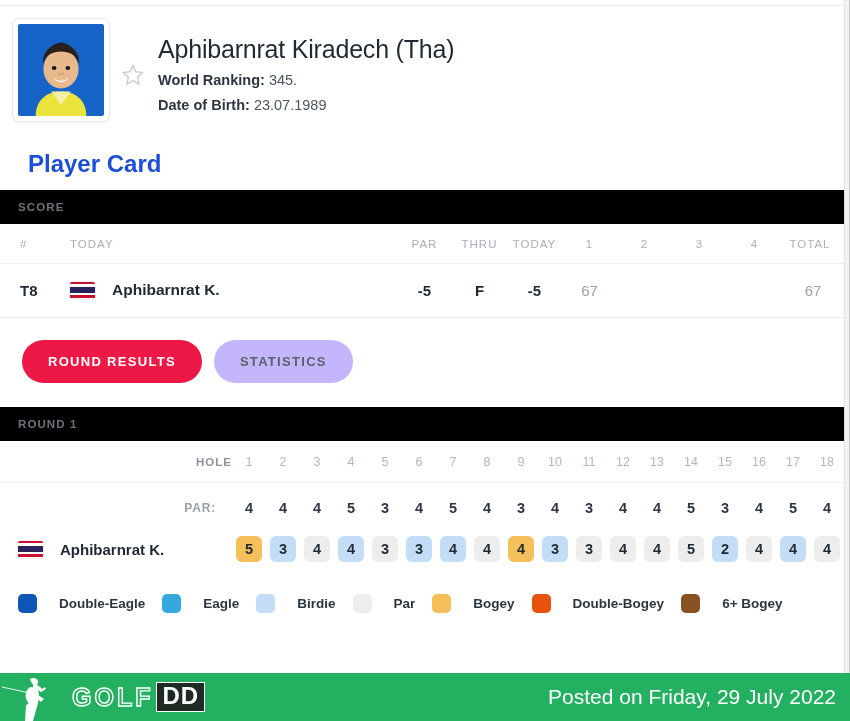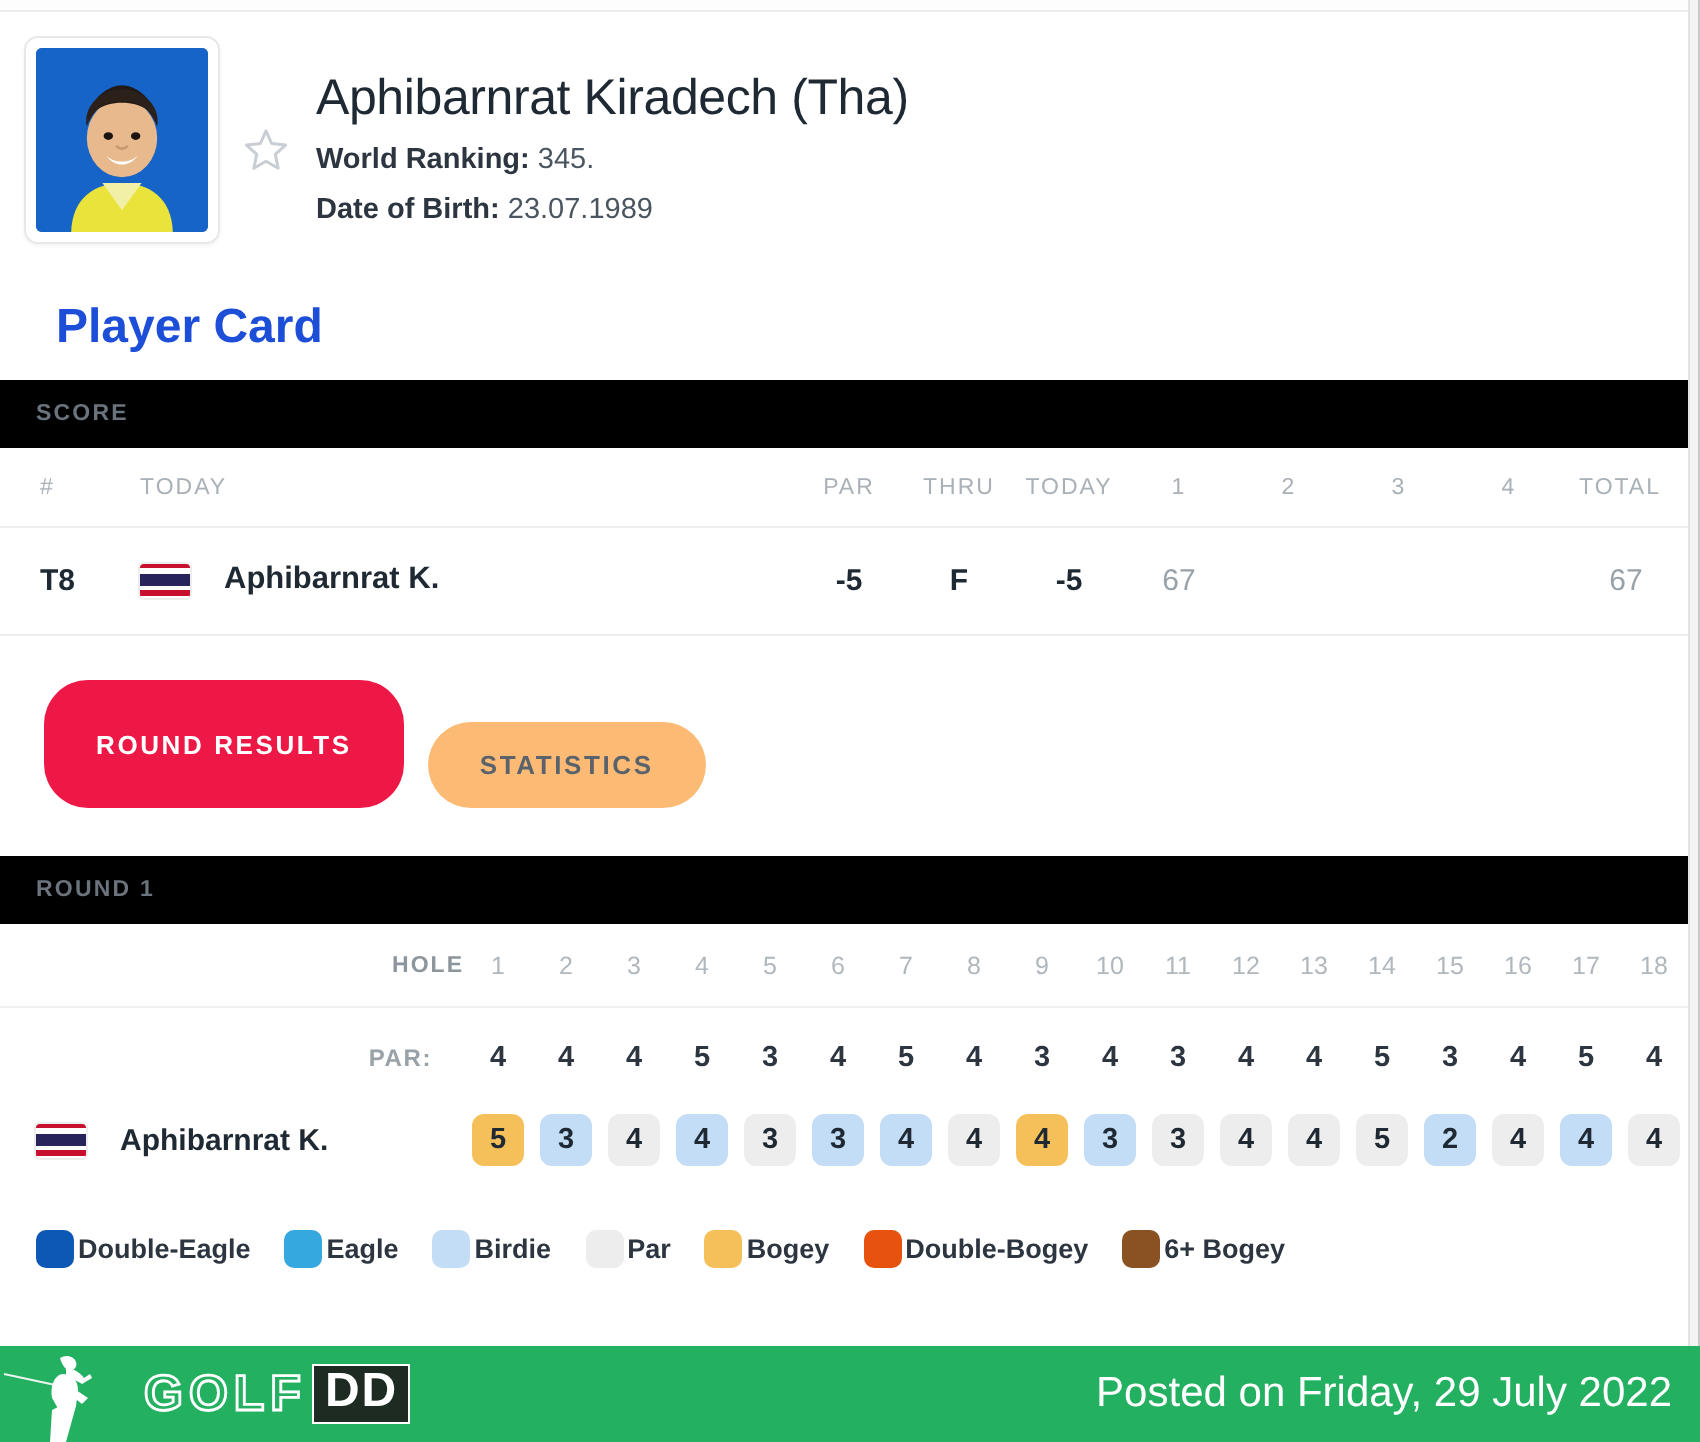--- a/index.html
+++ b/index.html
@@ -174,21 +174,21 @@
     font-size: 13px;
     font-weight: bold;
     letter-spacing: 1.3px;
     border: none;
     border-radius: 22px;
     padding: 14px 26px;
     cursor: pointer;
     font-family: inherit;
   }
   .tab.active { background: #ed1846; color: #fff; }
-  .tab.idle   { background: #fdba74; color: #5a636b; margin-top: 21px; }
+  .tab.idle   { background: #c4b5fd; color: #5a636b; }
 
   
   .sc-wrap { width: 100%; }
   .sc-table { width: 100%; table-layout: fixed; }
 
   .sc-table col.lead { width: 232px; }
 
   .sc-table .hole-row th {
     font-size: 12.5px;
     font-weight: normal;
@@ -243,21 +243,21 @@
   }
 
   
   .legend {
     display: flex;
     align-items: center;
     gap: 9px;
     padding: 16px 0 0 18px;
     flex-wrap: nowrap;
   }
-  .legend-item { display: flex; align-items: center; gap: 2px; margin-right: 8px; }
+  .legend-item { display: flex; align-items: center; gap: 22px; margin-right: 8px; }
   .legend-swatch {
     width: 19px; height: 19px;
     border-radius: 5px;
     flex: 0 0 auto;
   }
   .legend-label {
     font-size: 13.5px;
     font-weight: bold;
     color: #2d3640;
     white-space: nowrap;

